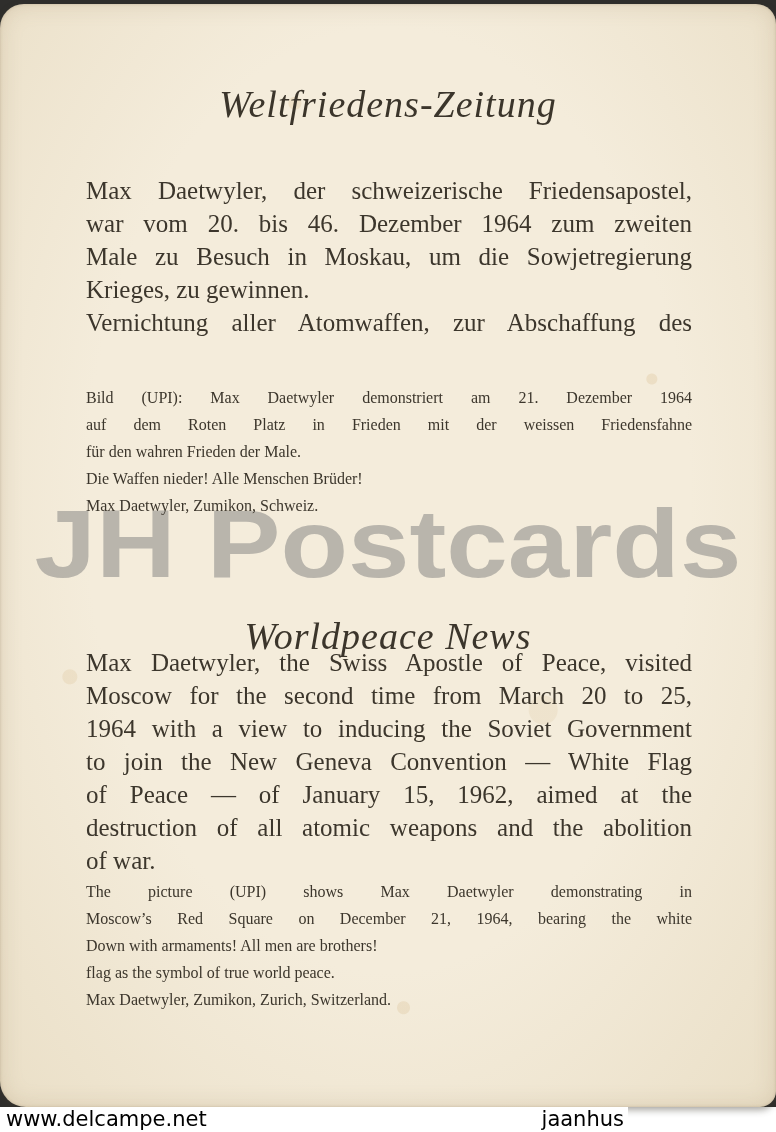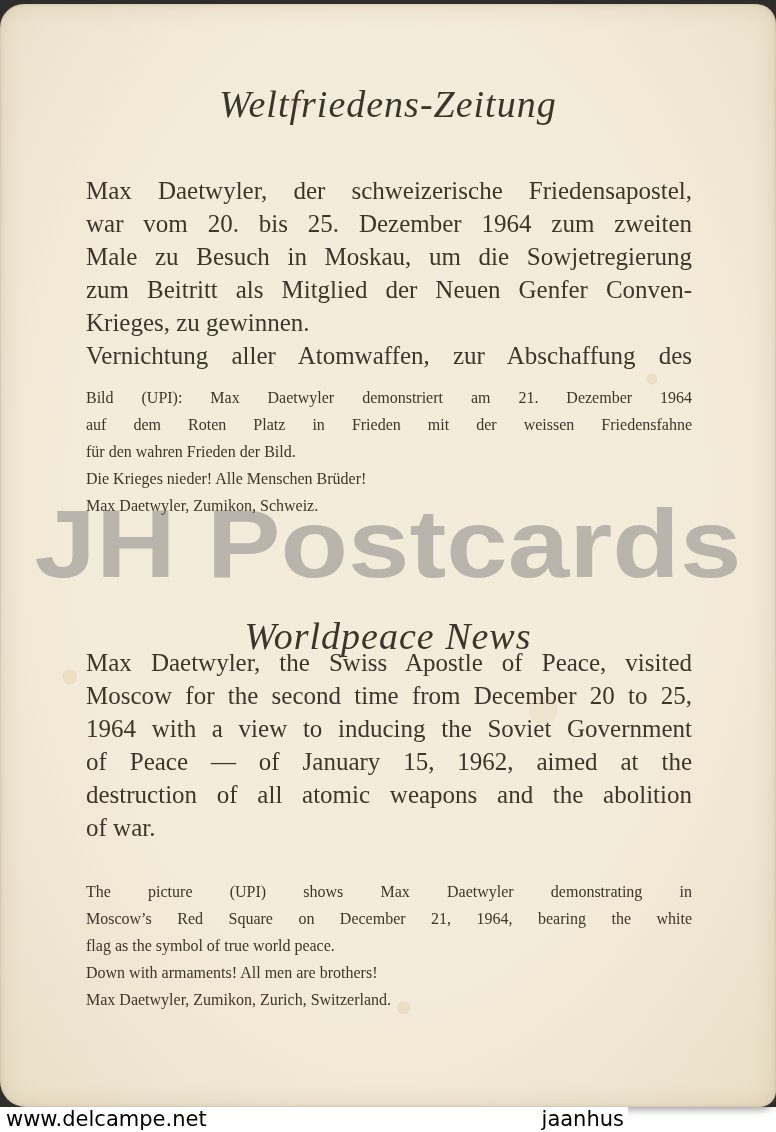--- a/index.html
+++ b/index.html
@@ -68,51 +68,51 @@
   <div class="card">
 
     <div class="watermark">JH Postcards</div>
 
     <div class="content">
 
       <h1 class="heading h-de">Weltfriedens-Zeitung</h1>
 
       <div class="block para-de">
         <div class="pline j">Max Daetwyler, der schweizerische Friedensapostel,</div>
-        <div class="pline j">war vom 20. bis 25. Dezember 1964 zum zweiten</div>
+        <div class="pline j">war vom 20. bis 46. Dezember 1964 zum zweiten</div>
         <div class="pline j">Male zu Besuch in Moskau, um die Sowjetregierung</div>
-        <div class="pline j">zum Beitritt als Mitglied der Neuen Genfer Conven-</div>
         <div class="pline l">Krieges, zu gewinnen.</div>
         <div class="pline j">Vernichtung aller Atomwaffen, zur Abschaffung des</div>
       </div>
 
       <div class="block cap-de">
         <div class="cline j">Bild (UPI): Max Daetwyler demonstriert am 21. Dezember 1964</div>
         <div class="cline j">auf dem Roten Platz in Frieden mit der weissen Friedensfahne</div>
-        <div class="cline l">für den wahren Frieden der Bild.</div>
-        <div class="cline l">Die Krieges nieder! Alle Menschen Brüder!</div>
+        <div class="cline l">für den wahren Frieden der Male.</div>
+        <div class="cline l">Die Waffen nieder! Alle Menschen Brüder!</div>
         <div class="cline l">Max Daetwyler, Zumikon, Schweiz.</div>
       </div>
 
       <h1 class="heading h-en">Worldpeace News</h1>
 
       <div class="block para-en">
         <div class="pline j">Max Daetwyler, the Swiss Apostle of Peace, visited</div>
-        <div class="pline j">Moscow for the second time from December 20 to 25,</div>
+        <div class="pline j">Moscow for the second time from March 20 to 25,</div>
         <div class="pline j">1964 with a view to inducing the Soviet Government</div>
+        <div class="pline j">to join the New Geneva Convention — White Flag</div>
         <div class="pline j">of Peace — of January 15, 1962, aimed at the</div>
         <div class="pline j">destruction of all atomic weapons and the abolition</div>
         <div class="pline l">of war.</div>
       </div>
 
       <div class="block cap-en">
         <div class="cline j">The picture (UPI) shows Max Daetwyler demonstrating in</div>
         <div class="cline j">Moscow’s Red Square on December 21, 1964, bearing the white</div>
+        <div class="cline l">Down with armaments! All men are brothers!</div>
         <div class="cline l">flag as the symbol of true world peace.</div>
-        <div class="cline l">Down with armaments! All men are brothers!</div>
         <div class="cline l">Max Daetwyler, Zumikon, Zurich, Switzerland.</div>
       </div>
 
     </div>
   </div>
 
   <div class="footer">
     <span class="site">www.delcampe.net</span>
     <span class="seller">jaanhus</span>
   </div>

